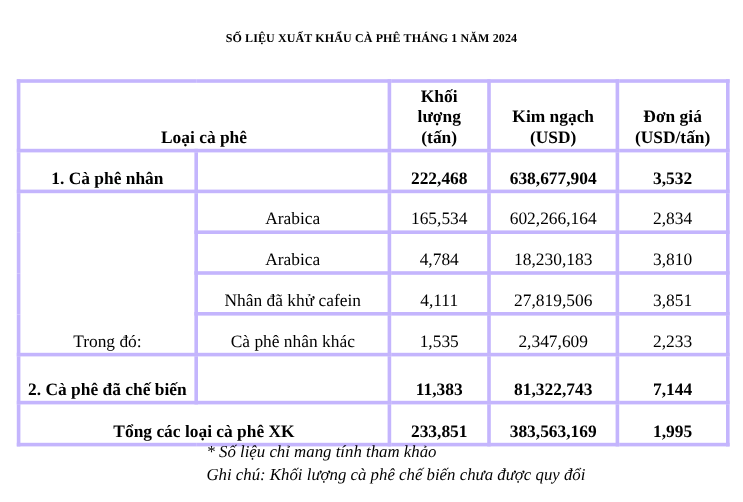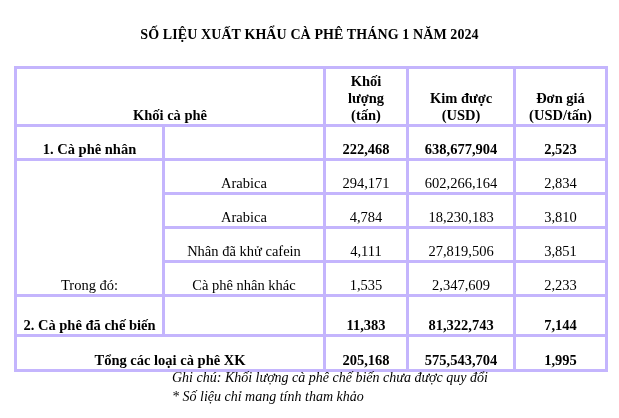--- a/index.html
+++ b/index.html
@@ -3,21 +3,21 @@
 <meta charset="utf-8">
 <style>
   html, body { margin: 0; padding: 0; background: #ffffff; }
   body {
     width: 619px; height: 418px; position: relative; overflow: hidden;
     font-family: "Liberation Serif", "DejaVu Serif", serif;
     color: #000;
   }
   .title {
     position: absolute; left: 0; top: 27px; width: 619px;
-    text-align: center; font-weight: bold; font-size: 14px;
+    text-align: center; font-weight: bold; font-size: 10px;
     letter-spacing: 0.1px;
   }
   table.main {
     position: absolute; left: 14px; top: 66px;
     border-collapse: collapse;
     table-layout: fixed;
     font-size: 14.5px;
   }
   table.main td {
     border: 3px solid #c4b5fd;
@@ -53,48 +53,48 @@
   <colgroup>
     <col style="width:148px">
     <col style="width:161px">
     <col style="width:83px">
     <col style="width:107px">
     <col style="width:92px">
   </colgroup>
 
   <tbody>
       <tr class="hdr">
-    <td colspan="2" class="b c">Khối cà phê</td>
+    <td colspan="2" class="b c">Loại cà phê</td>
     <td class="b c">
       <div>Khối</div>
       <div>lượng</div>
       <div>(tấn)</div>
     </td>
     <td class="b c">
-      <div>Kim được</div>
+      <div>Kim ngạch</div>
       <div>(USD)</div>
     </td>
     <td class="b c">
       <div>Đơn giá</div>
       <div>(USD/tấn)</div>
     </td>
   </tr>
 
   <tr class="row31">
     <td class="b">1. Cà phê nhân</td>
     <td></td>
     <td class="b r">222,468</td>
     <td class="b r">638,677,904</td>
-    <td class="b r">2,523</td>
+    <td class="b r">3,532</td>
   </tr>
 
   <tr class="row31">
     <td rowspan="4" class="mid">Trong đó:</td>
     <td class="sub">Arabica</td>
-    <td class="r">294,171</td>
+    <td class="r">165,534</td>
     <td class="r">602,266,164</td>
     <td class="r">2,834</td>
   </tr>
   <tr class="row31">
     <td class="sub">Arabica</td>
     <td class="r">4,784</td>
     <td class="r">18,230,183</td>
     <td class="r">3,810</td>
   </tr>
   <tr class="row31">
@@ -113,23 +113,23 @@
   <tr class="row-proc">
     <td class="b wrap">2. Cà phê đã chế biến</td>
     <td></td>
     <td class="b r">11,383</td>
     <td class="b r">81,322,743</td>
     <td class="b r">7,144</td>
   </tr>
 
   <tr class="row-total">
     <td colspan="2" class="b">Tổng các loại cà phê XK</td>
-    <td class="b r">205,168</td>
-    <td class="b r">575,543,704</td>
+    <td class="b r">233,851</td>
+    <td class="b r">383,563,169</td>
     <td class="b r">1,995</td>
   </tr>
 </tbody>
   </table>
 
 <div class="notes">
+  <div>* Số liệu chỉ mang tính tham khảo</div>
   <div>Ghi chú: Khối lượng cà phê chế biến chưa được quy đổi</div>
-  <div>* Số liệu chỉ mang tính tham khảo</div>
 </div>
 
 </body></html>

